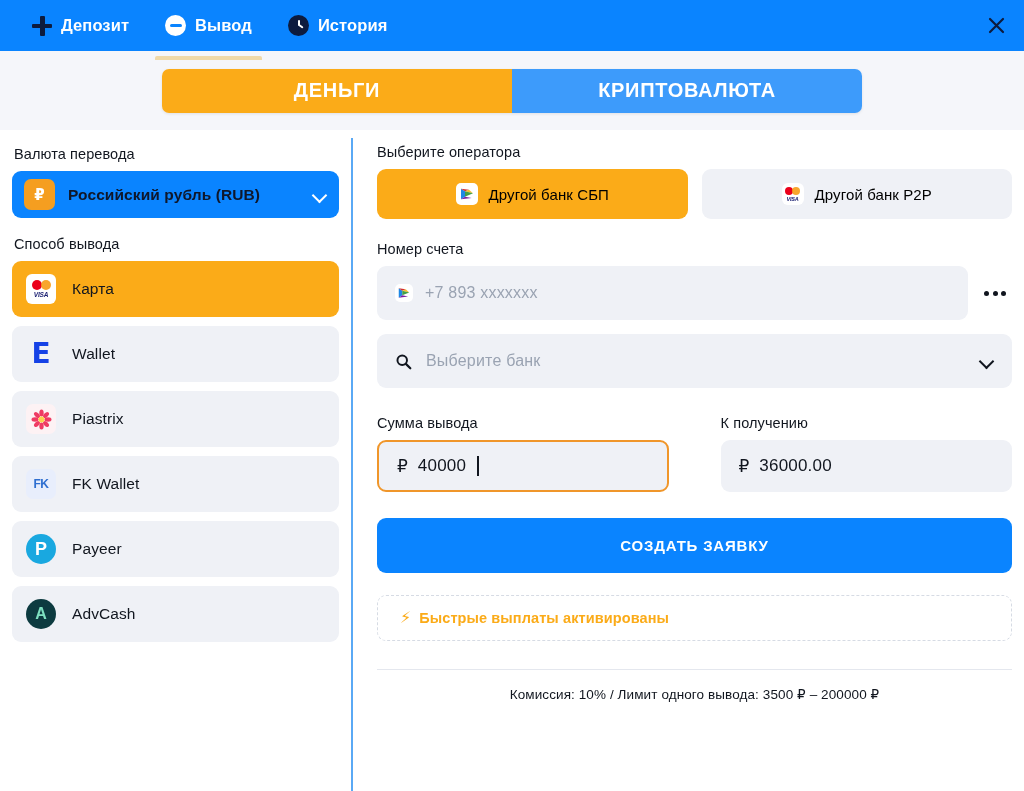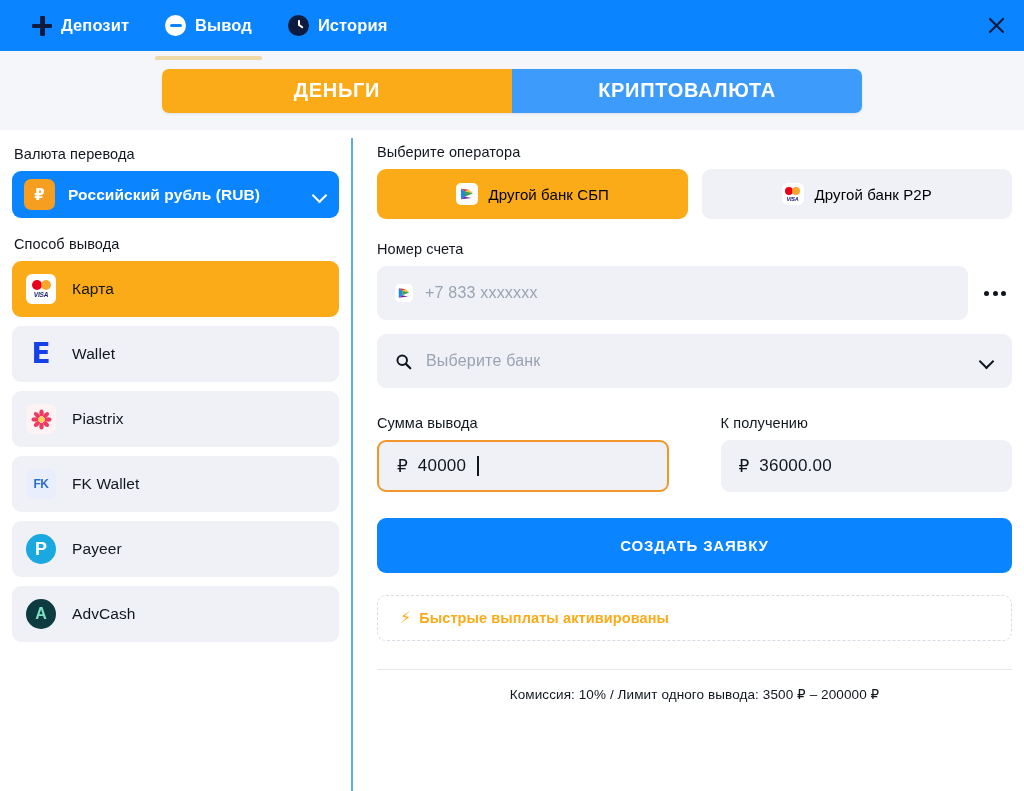--- a/index.html
+++ b/index.html
@@ -92,21 +92,21 @@
     height: 47px; background: #0a84ff; border-radius: 9px;
     display: flex; align-items: center; padding: 0 12px; cursor: pointer; position: relative;
     margin-bottom: 18px;
   }
   .cur-badge {
     width: 31px; height: 31px; border-radius: 7px; background: #f59e20;
     display: flex; align-items: center; justify-content: center;
     color: #fff; font-size: 15px; font-weight: 700; flex: 0 0 31px;
   }
   .cur-text {
-    color: #ffffff; font-size: 15.5px; font-weight: 600; margin-left: 13px; flex: 1;
+    color: #0f172a; font-size: 15.5px; font-weight: 600; margin-left: 13px; flex: 1;
     letter-spacing: .1px;
   }
   .chev { width: 14px; height: 14px; position: relative; flex: 0 0 14px; }
   .chev::after {
     content: ""; position: absolute; left: 1px; top: 2px;
     width: 9px; height: 9px;
     border-right: 2.4px solid currentColor; border-bottom: 2.4px solid currentColor;
     transform: rotate(45deg);
   }
   .methods { display: flex; flex-direction: column; gap: 9px; }
@@ -385,21 +385,21 @@
         <div class="acct-input">
           <span class="op-ico ico-sbp" style="width:18px;height:18px;flex:0 0 18px">
             <svg width="14" height="14" viewBox="0 0 24 24">
               <path d="M3 4 L3 20 L9 16 L9 8 Z" fill="#1e88e5"></path>
               <path d="M3 4 L9 8 L15 5.5 Z" fill="#d32f2f"></path>
               <path d="M15 5.5 L9 8 L21 11 Z" fill="#fbc02d"></path>
               <path d="M21 11 L9 8 L9 16 Z" fill="#43a047"></path>
               <path d="M9 16 L3 20 L19 18 Z" fill="#7b1fa2"></path>
             </svg>
           </span>
-          <span class="acct-ph">+7 833 xxxxxxx</span>
+          <span class="acct-ph">+7 893 xxxxxxx</span>
         </div>
         <div class="dots-btn">
           <i></i>
           <i></i>
           <i></i>
         </div>
       </div>
 
       <div class="bank-select">
         <span class="search-ico">

